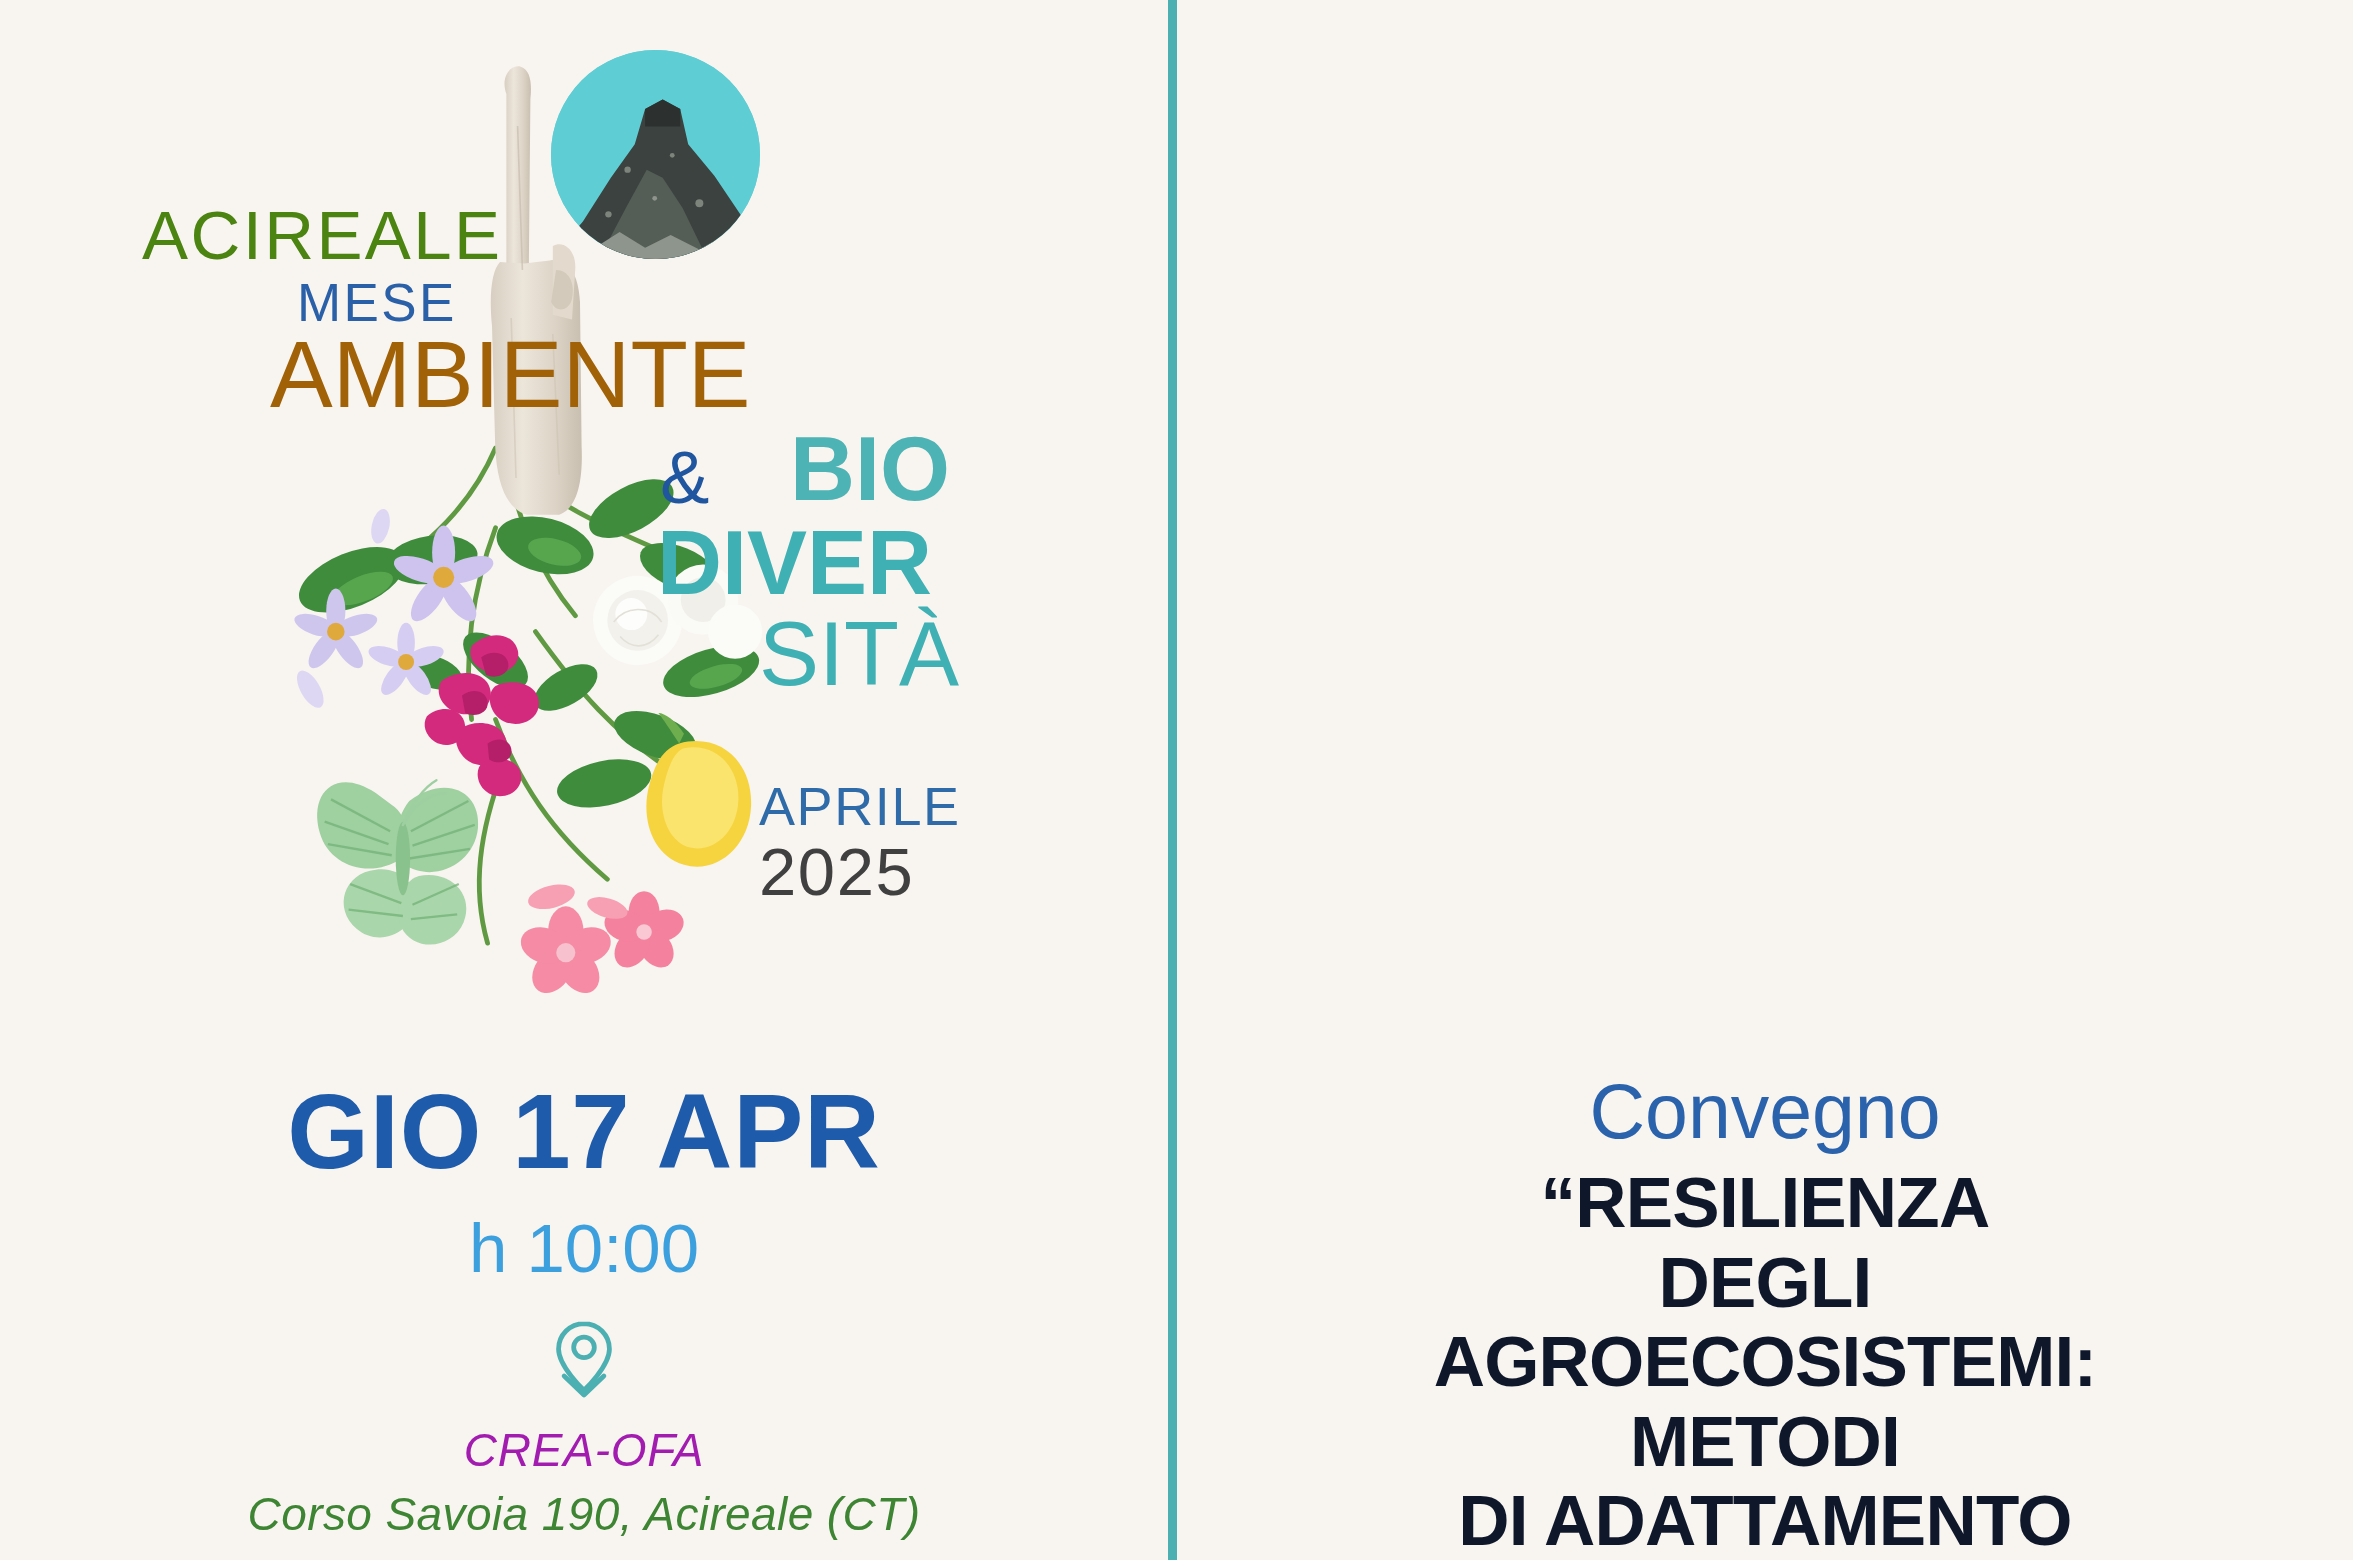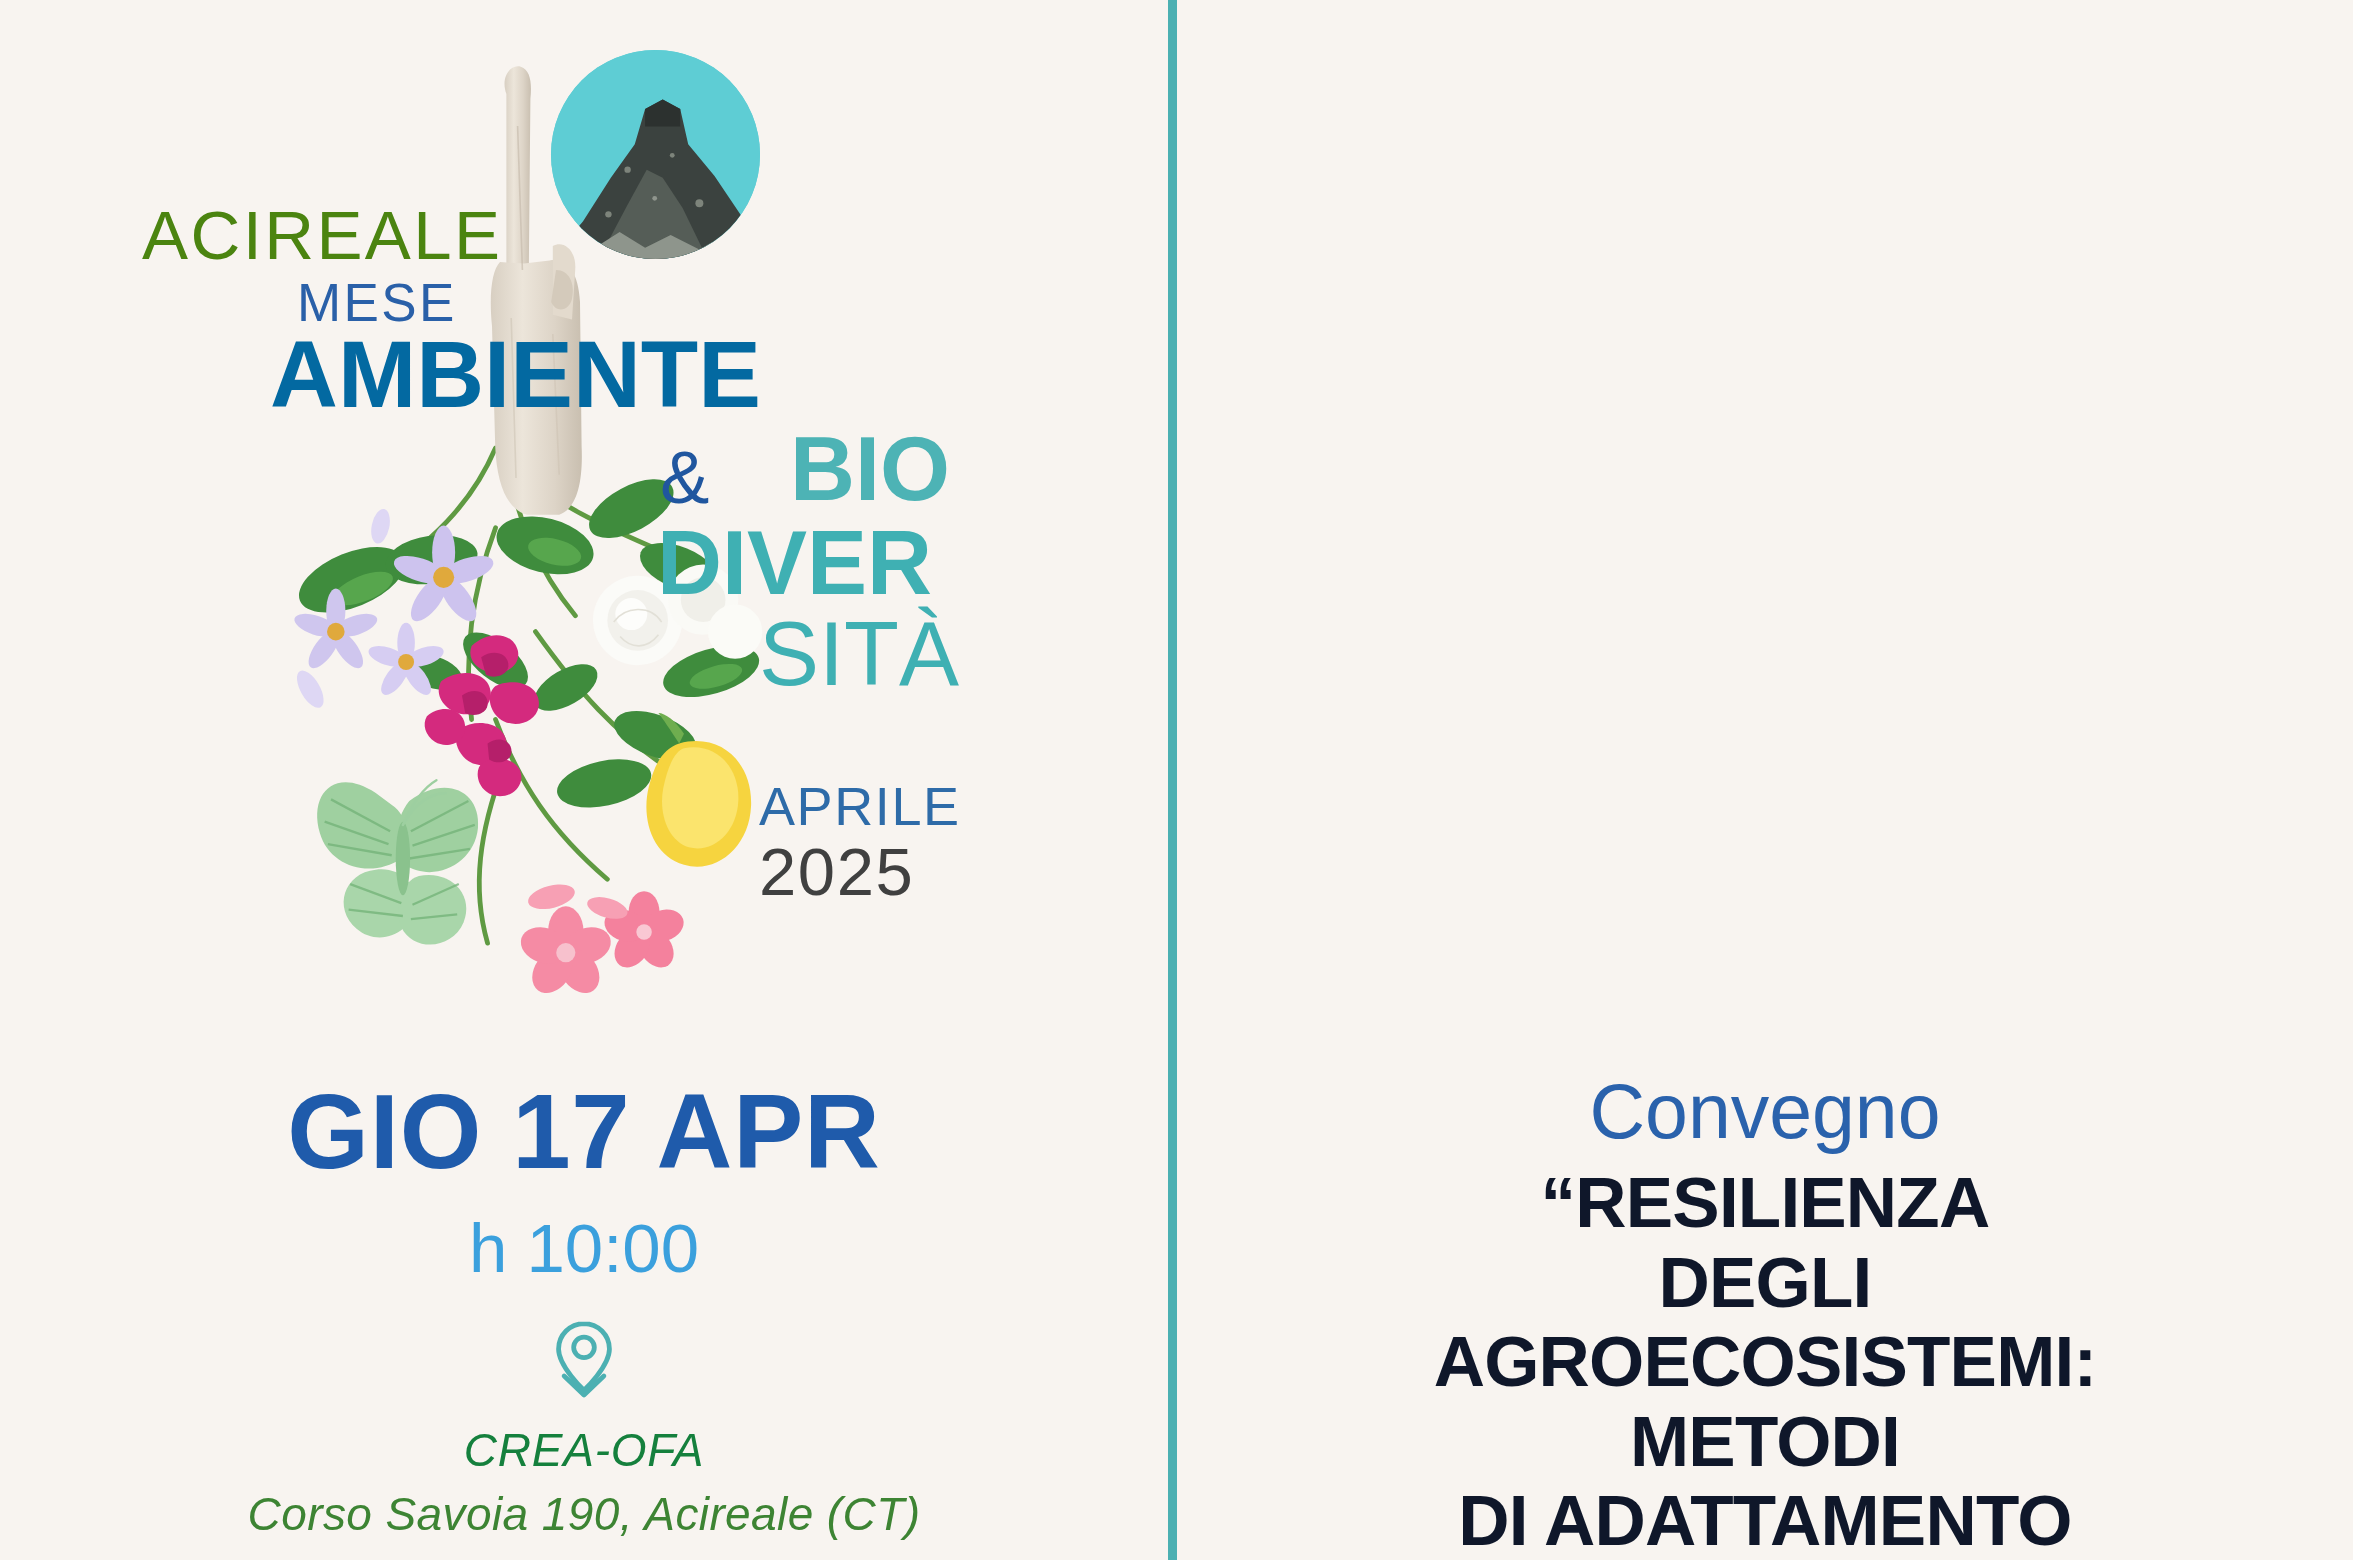--- a/index.html
+++ b/index.html
@@ -87,23 +87,23 @@
   .wm-mese {
     left: 297px; top: 276px;
     font-size: 53px;
     font-weight: 400;
     letter-spacing: 2.4px;
     color: #2a60a8;
   }
   .wm-ambiente {
     left: 270px; top: 328px;
     font-size: 94px;
-    font-weight: 700;
+    font-weight: 400;
     letter-spacing: 0px;
-    color: #0369a1;
+    color: #a16207;
   }
   .wm-amp {
     left: 660px; top: 441px;
     font-size: 74px;
     font-weight: 400;
     color: #20569f;
   }
   .wm-bio {
     left: 790px; top: 424px;
     font-size: 90px;
@@ -163,21 +163,21 @@
   }
   .pin-wrap {
     margin-top: 34px;
     display: flex;
     justify-content: center;
   }
   .venue-name {
     font-size: 46px;
     font-style: italic;
     font-weight: 400;
-    color: #15803d;
+    color: #a21caf;
     line-height: 1;
     margin: 24px 0 2px 0;
     letter-spacing: 0.8px;
   }
   .venue-address {
     font-size: 46px;
     font-style: italic;
     font-weight: 400;
     color: #3d8433;
     line-height: 1;

